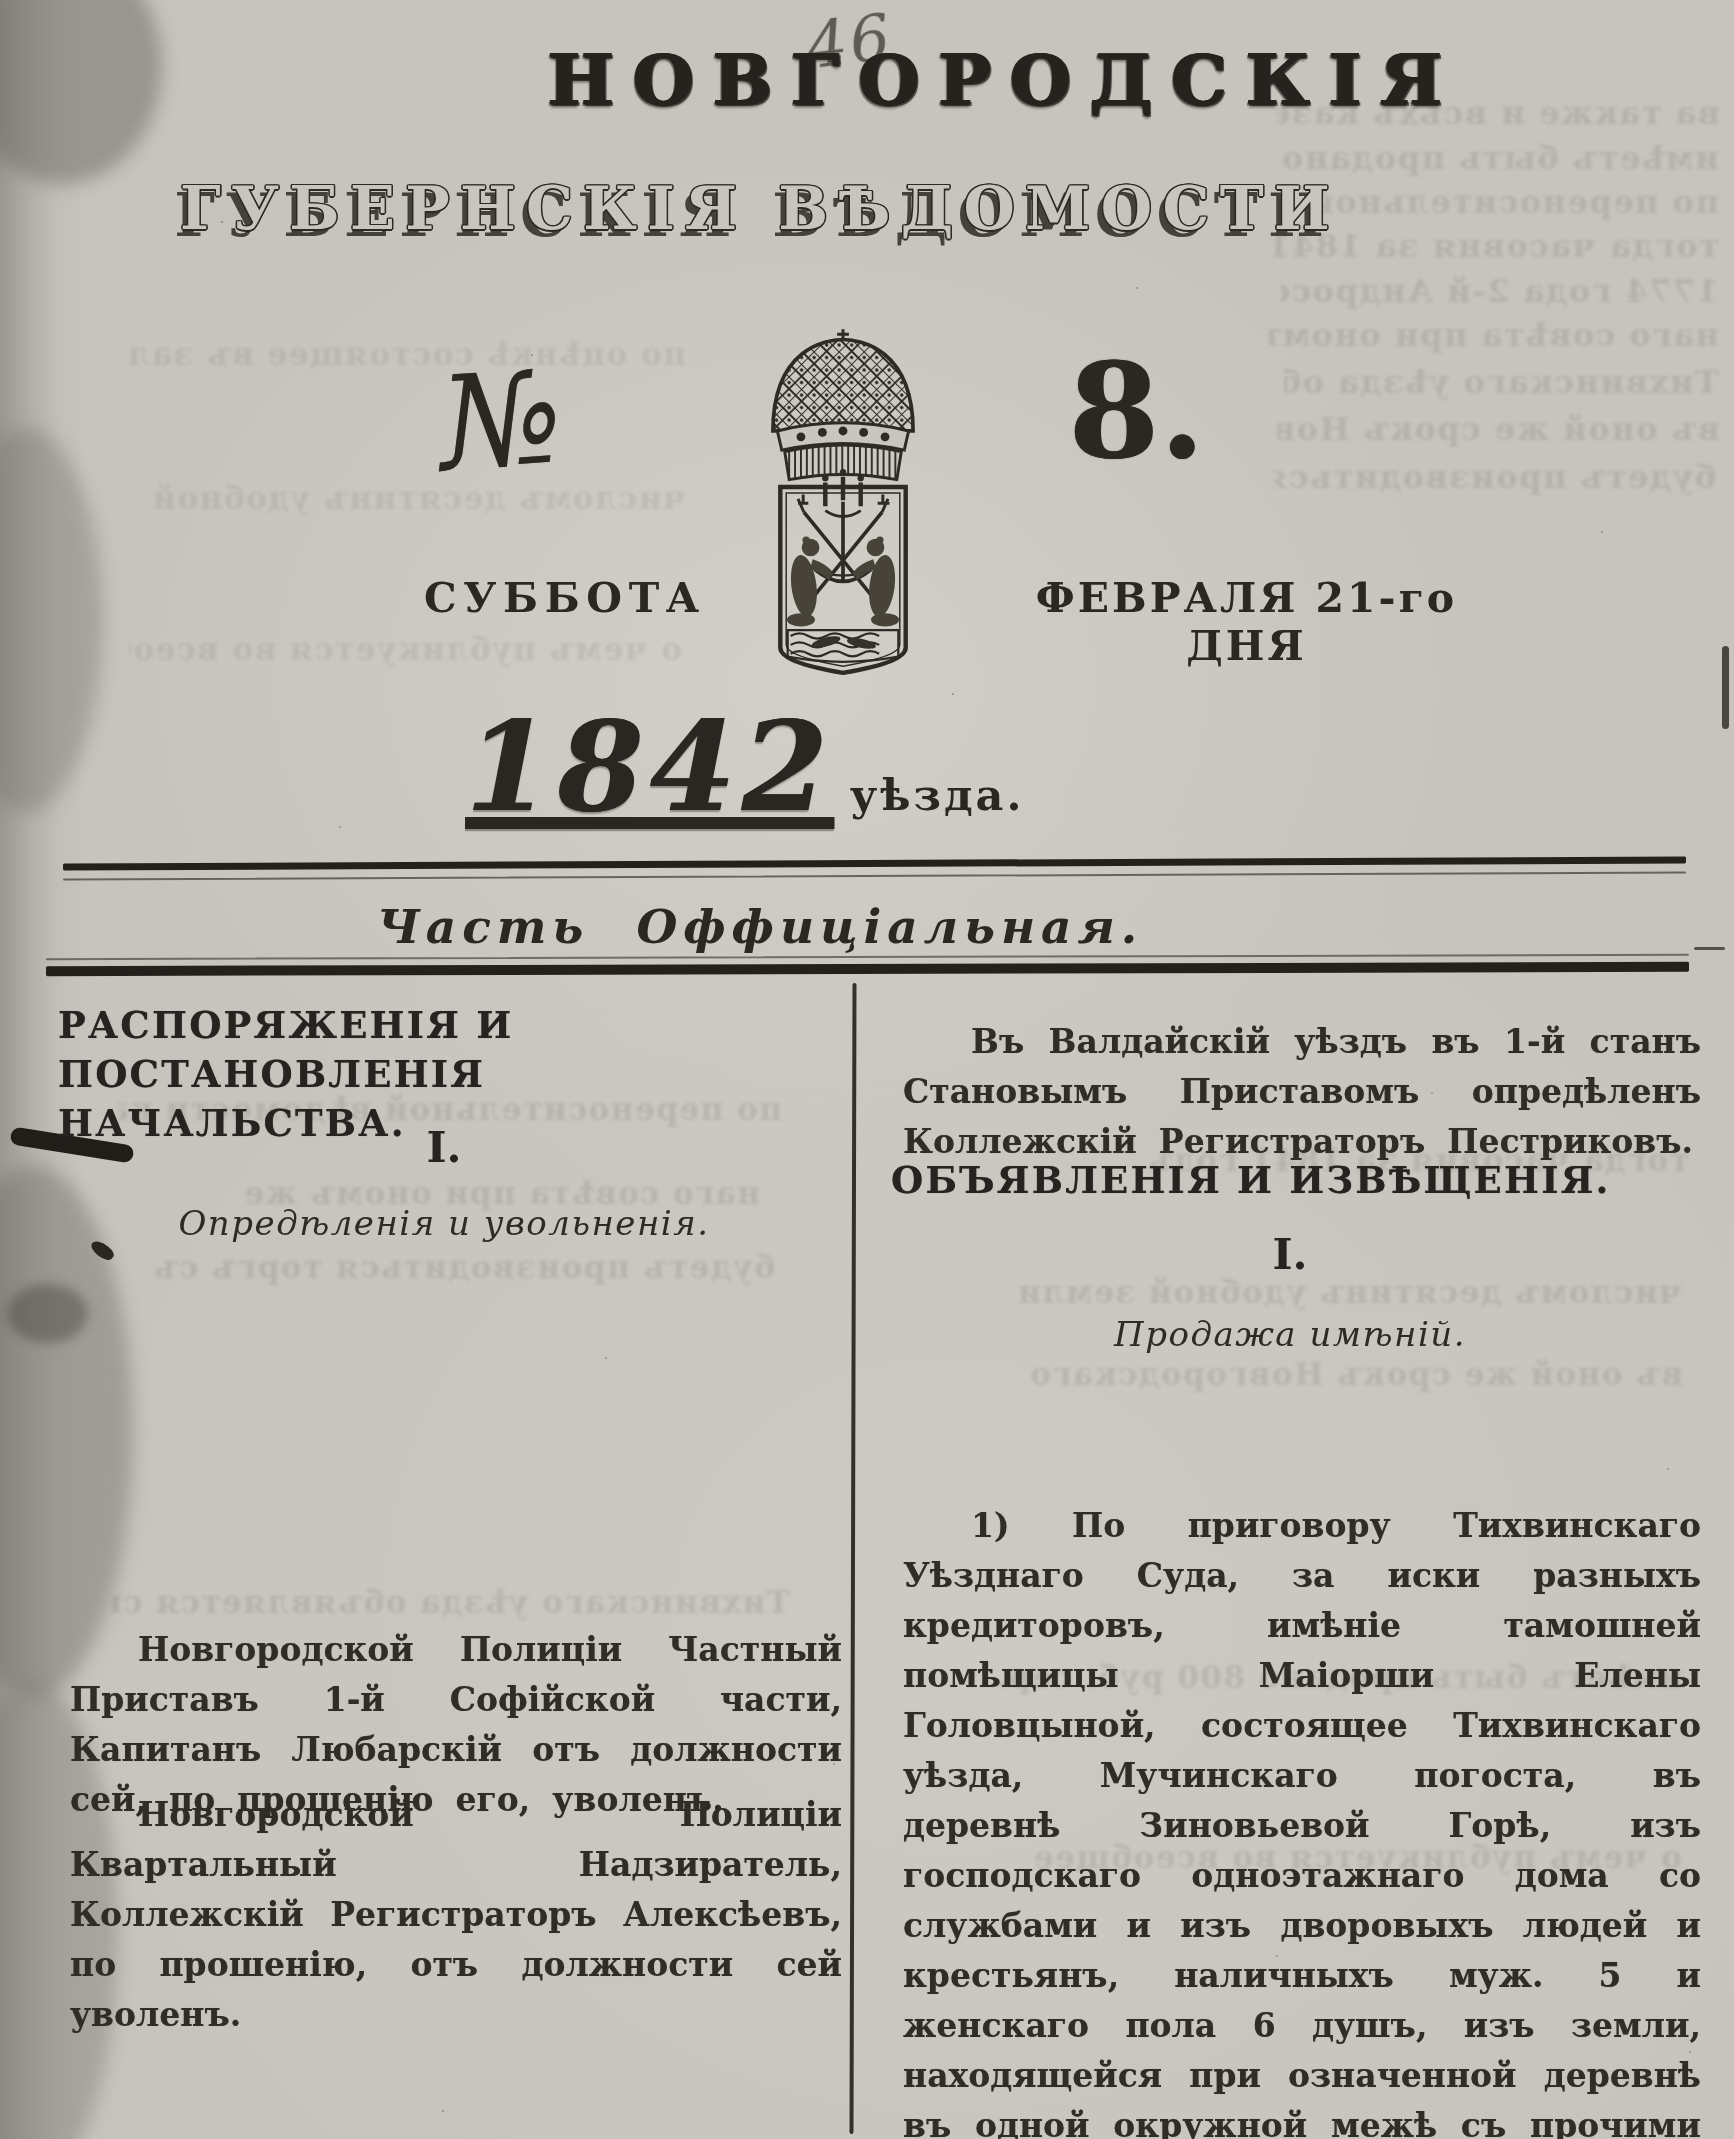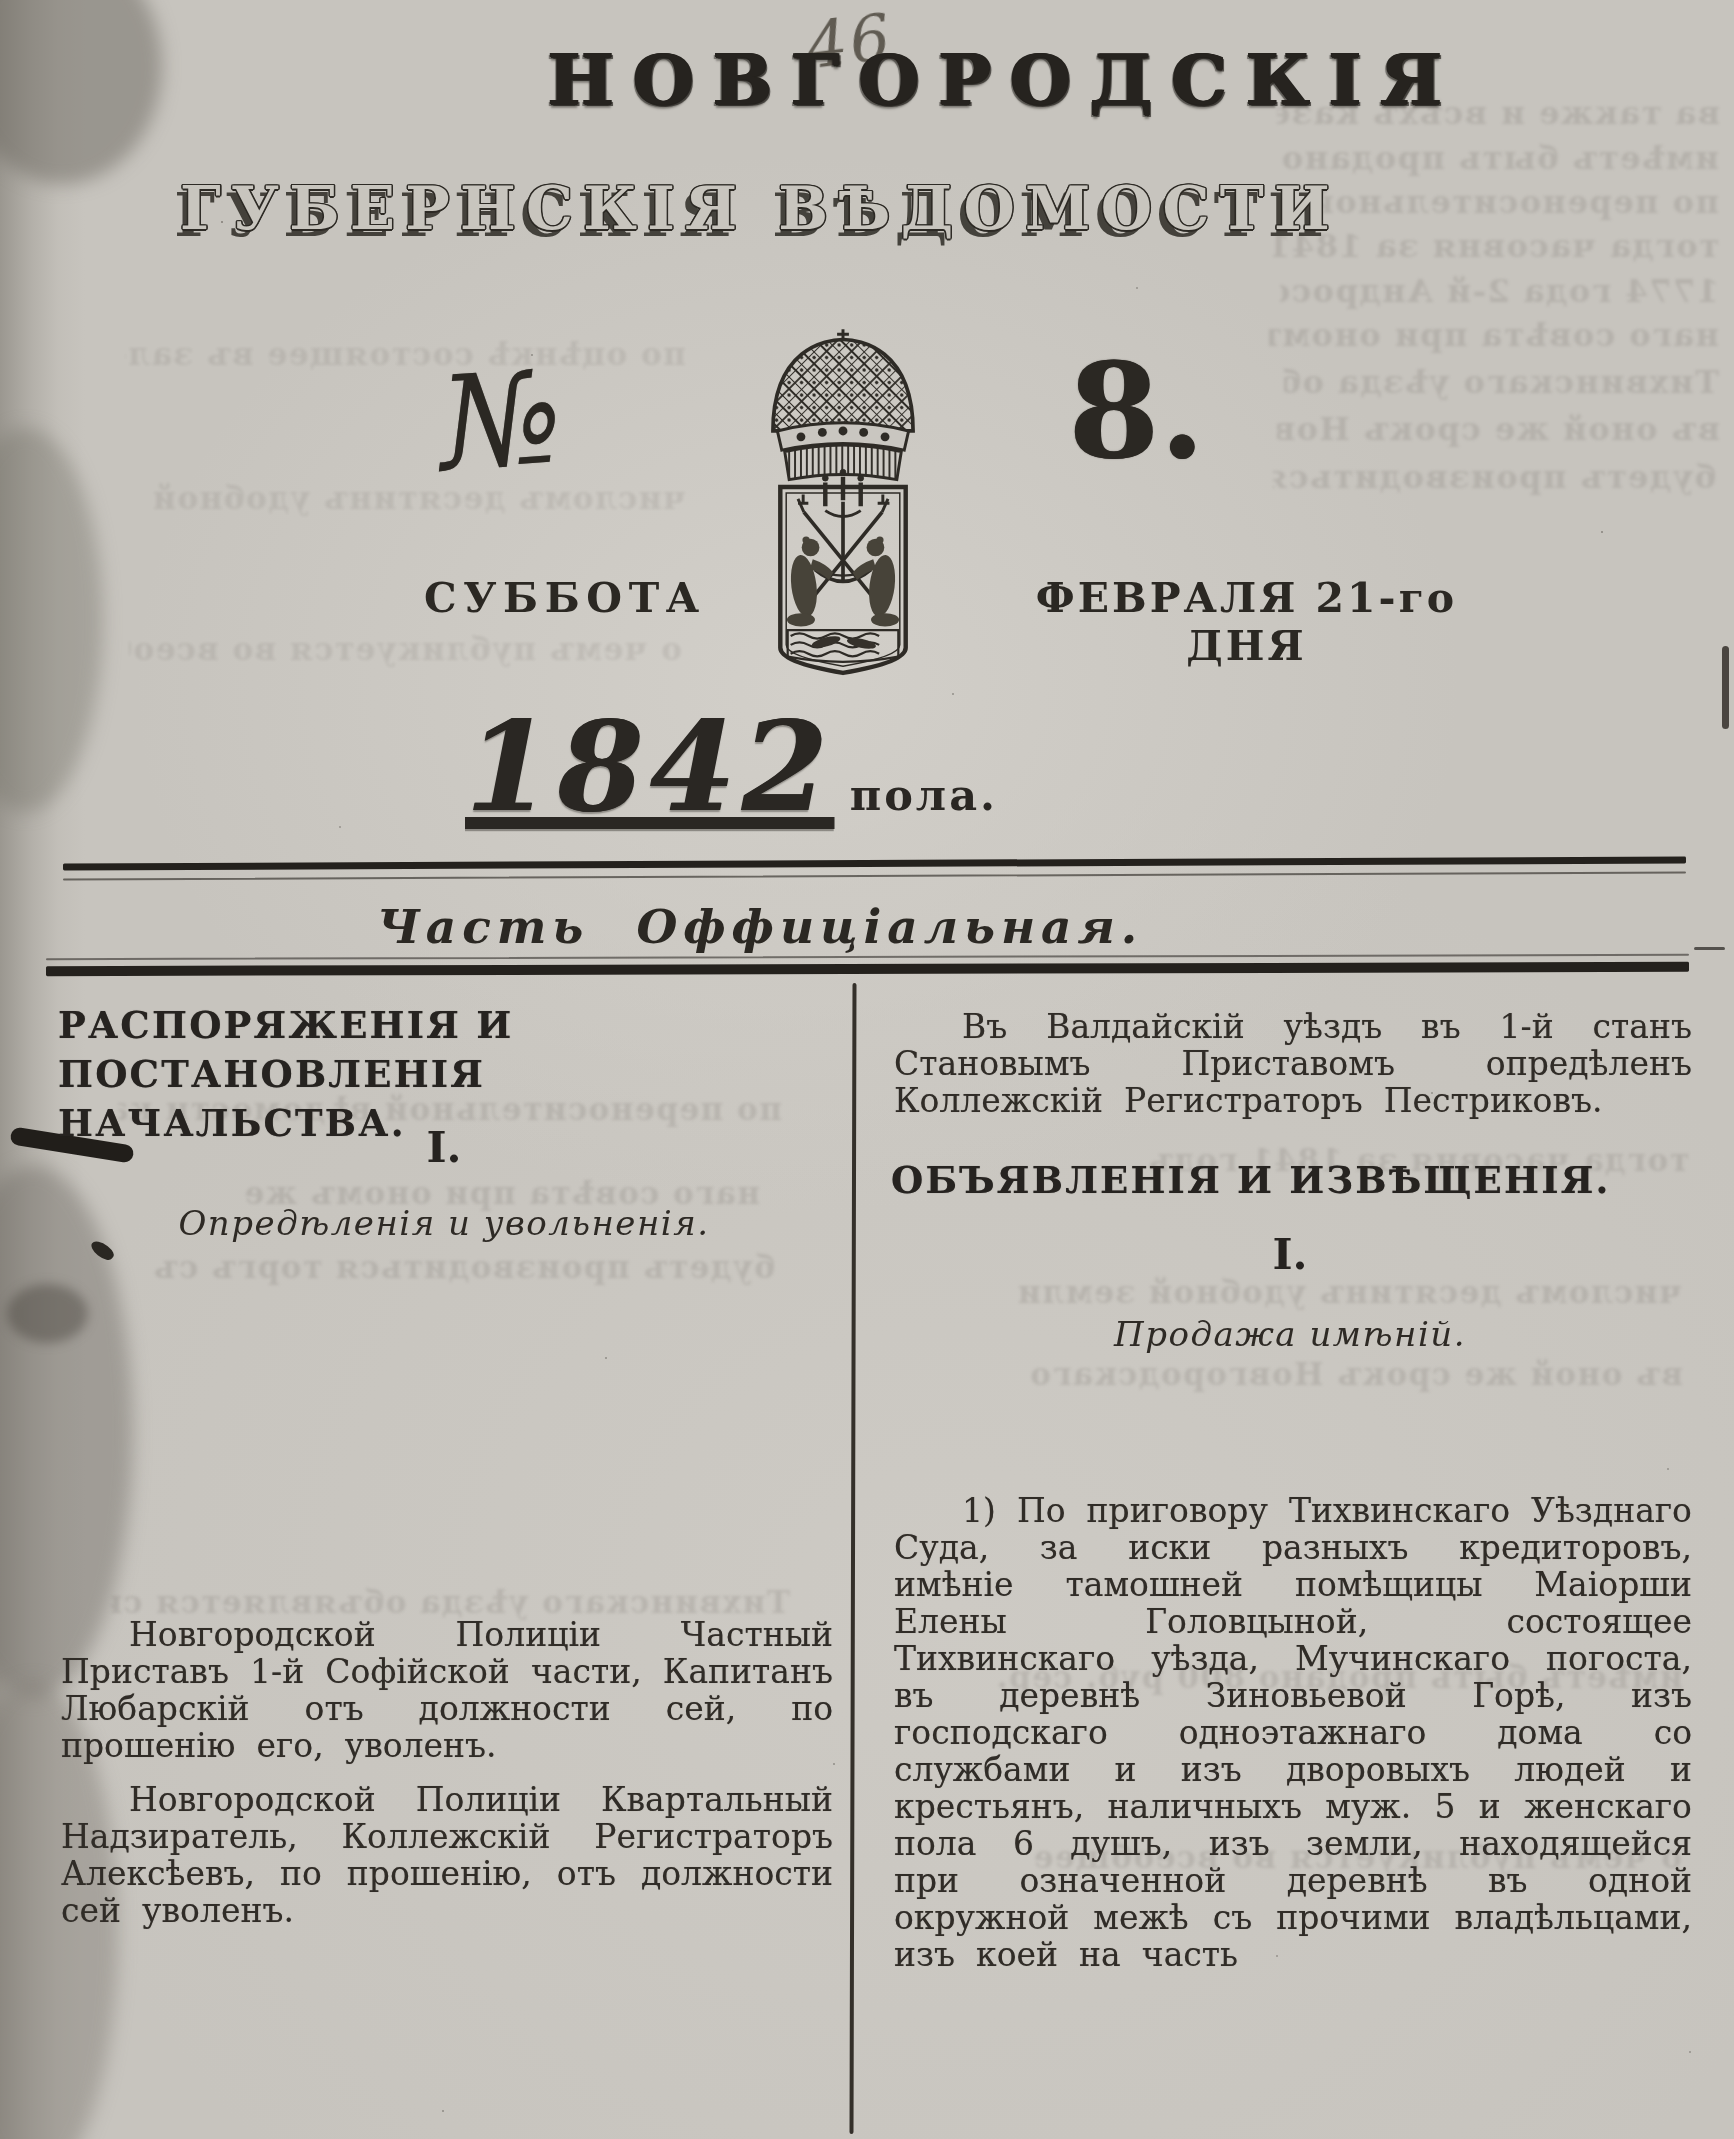--- a/index.html
+++ b/index.html
@@ -57,21 +57,21 @@
   
   .rule{position:absolute;background:#24211d;border-radius:1.5px;}
   .section-title{position:absolute;left:59px;top:899px;width:1402px;text-align:center;
     font-size:47px;font-style:italic;font-weight:bold;letter-spacing:5.9px;word-spacing:25px;color:#2b2823;}
   .col-divider{position:absolute;left:851px;top:983px;width:3.7px;height:1151px;background:#34302a;transform:rotate(.15deg);border-radius:2.2px;}
   
   .col-heading{position:absolute;font-weight:bold;font-size:37px;line-height:49px;
     letter-spacing:2.2px;color:#262320;text-shadow:0 0 0.7px rgba(38,35,32,.55);}
   .col-numeral{position:absolute;text-align:center;font-weight:bold;font-size:43px;color:#262320;}
   .col-subheading{position:absolute;text-align:center;font-style:italic;font-size:34px;letter-spacing:1.5px;color:#2e2a25;margin-top:8px;}
-  .body-text{position:absolute;margin:3px;font-size:33px;line-height:37px;font-weight:normal;
+  .body-text{position:absolute;margin:12px;font-size:33px;line-height:50px;font-weight:bold;
     text-align:justify;word-spacing:.32em;color:#302c27;text-shadow:0 0 0.7px rgba(48,44,39,.45);}
   .indent{text-indent:68px;}
 </style>
 </head>
 <body>
 
 <div class="page">
 
   <div class="ghost" style="left:1277px;top:94px;width:443px;font-size:32px;">ва также и всѣхъ казенныхъ мѣстъ 23</div>
   <div class="ghost" style="left:1269px;top:139px;width:450px;font-size:32px;">имѣетъ быть продано 800 руб. сер.</div>
@@ -112,21 +112,21 @@
   <div class="hand-number">46</div>
 
   <div class="mast-title">НОВГОРОДСКІЯ</div>
   <div class="mast-subtitle">ГУБЕРНСКІЯ ВѢДОМОСТИ</div>
   <div class="numero">№</div>
   <div class="issue-no">8.</div>
   <div class="weekday">СУББОТА</div>
   <div class="date-line">ФЕВРАЛЯ 21-го ДНЯ</div>
   <div class="year-line">
     <span class="year-digits">1842</span>
-    <span class="year-word">пола.</span>
+    <span class="year-word">уѣзда.</span>
   </div>
 
   <svg class="emblem" width="208" height="353" viewBox="0 0 282 478">
     <defs>
       <pattern id="lattice" width="24" height="24" patternUnits="userSpaceOnUse" patternTransform="rotate(45)">
         <path d="M0 0 H24 M0 12 H24" stroke="#2e2b26" stroke-width="2.5" fill="none"></path>
         <path d="M0 0 V24 M12 0 V24" stroke="#2e2b26" stroke-width="2.5" fill="none"></path>
         <circle cx="6" cy="6" r="2.4" fill="#2e2b26"></circle>
         <circle cx="18" cy="18" r="2.4" fill="#2e2b26"></circle>
       </pattern>

